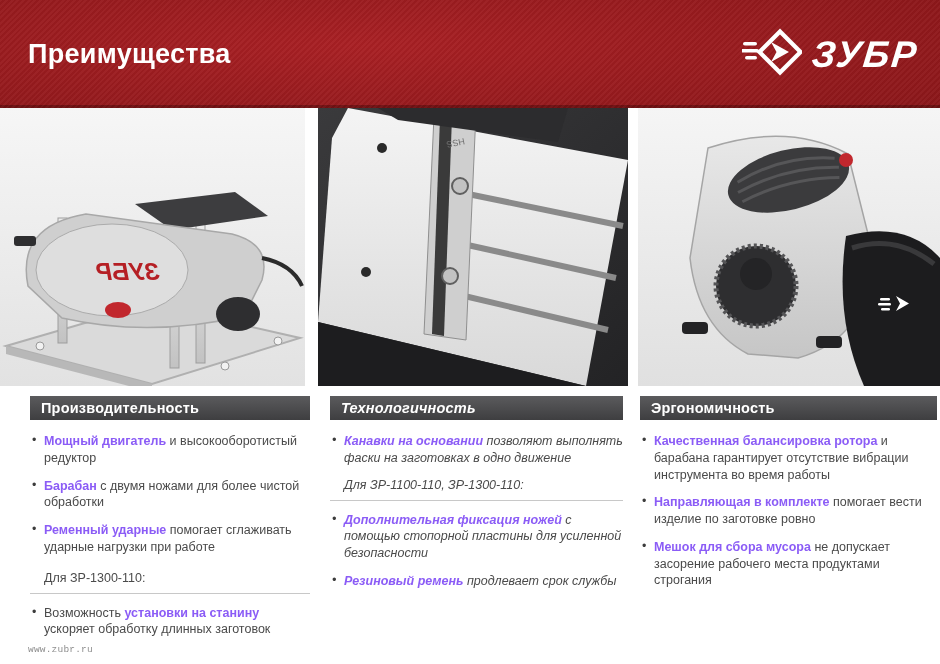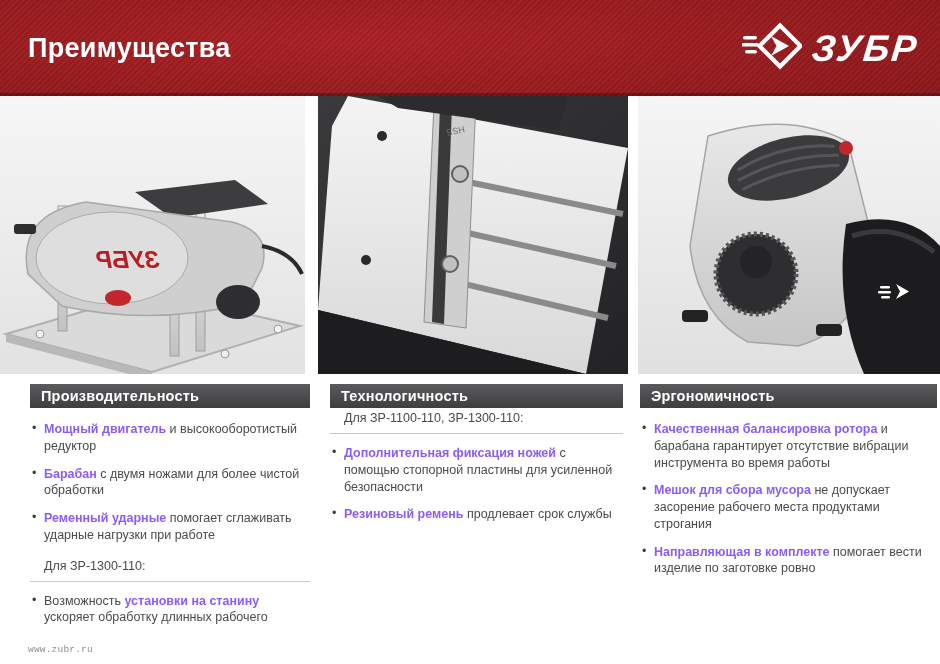--- a/index.html
+++ b/index.html
@@ -3,21 +3,21 @@
 <meta charset="utf-8">
 <style>
   html,body { margin:0; padding:0; background:#ffffff; }
   .page {
     position:relative; width:940px; height:664px; overflow:hidden;
     background:#ffffff; font-family:"Liberation Sans", sans-serif;
   }
 
   
   .header {
-    position:relative; height:96px;
+    position:relative; height:108px;
     background: radial-gradient(ellipse 130% 170% at 38% 42%, #a92024 0%, #8e181b 52%, #6c1013 100%);
     display:flex; align-items:center; justify-content:space-between;
     box-shadow: inset 0 -3px 0 rgba(40,0,0,0.35);
   }
   .header::after {
     content:""; position:absolute; inset:0; pointer-events:none;
     background: repeating-linear-gradient(135deg, rgba(255,255,255,0.03) 0 2px, rgba(0,0,0,0.03) 2px 4px);
   }
   .page-title {
     color:#ffffff; font-size:27px; font-weight:bold; letter-spacing:0.3px;
@@ -33,21 +33,21 @@
   .photos { display:flex; height:278px; background:#ffffff; }
   .photo { height:278px; }
   .photo svg { display:block; }
   .photo-1 { width:305px; }
   .photo-2 { width:310px; margin-left:13px; }
   .photo-3 { width:302px; margin-left:10px; }
 
   
   .content { display:flex; padding-left:30px; margin-top:10px; }
   .col-1 { width:280px; margin-right:20px; }
-  .col-2 { width:293px; margin-right:17px; }
+  .col-2 { width:293px; margin-right:17px;font-style:italic; }
   .col-3 { width:297px; }
   .section-bar {
     height:24px; background:linear-gradient(#5b5b5d,#3e3e40);
     display:flex; align-items:center;
   }
   .section-title { color:#ffffff; font-weight:bold; font-size:14.5px; padding-left:11px; letter-spacing:0.2px; }
   .items { margin:13px 0 0 0; padding:0; list-style:none; font-size:12.5px; color:#4a4a4a; }
   .bullet { position:relative; padding-left:14px; margin-bottom:11px; line-height:1.34; }
   .bullet::before { content:"•"; position:absolute; left:2px; top:-1px; color:#3c3c3c; }
   .bullet b { color:#8b5cf6; }
@@ -203,42 +203,45 @@
         <span class="section-title">Производительность</span>
       </div>
       <ul class="items">
         <li class="bullet"><b>Мощный двигатель</b><span> и высокооборотистый редуктор</span></li>
         <li class="bullet"><b>Барабан</b><span> с двумя ножами для более чистой обработки</span></li>
         <li class="bullet"><b>Ременный ударные</b><span> помогает сглаживать ударные нагрузки при работе</span></li>
       </ul>
       <div class="model-note">Для ЗР-1300-110:</div>
       <div class="divider"></div>
       <ul class="items" style="margin-top:0">
-        <li class="bullet"><span>Возможность </span><b>установки на станину</b><span> ускоряет обработку длинных рабочего</span></li>
+        <li class="bullet"><span>Возможность </span><b>установки на станину</b><span> ускоряет обработку длинных заготовок</span></li>
       </ul>
     </div>
 
     <div class="col-2">
       <div class="section-bar">
         <span class="section-title">Технологичность</span>
       </div>
+      <ul class="items">
+        <li class="bullet"><b>Канавки на основании</b><span> позволяют выполнять фаски на заготовках в одно движение</span></li>
+      </ul>
       <div class="model-note" style="margin-top:3px">Для ЗР-1100-110, ЗР-1300-110:</div>
       <div class="divider"></div>
       <ul class="items" style="margin-top:0">
         <li class="bullet"><b>Дополнительная фиксация ножей</b><span> с помощью стопорной пластины для усиленной безопасности</span></li>
         <li class="bullet"><b>Резиновый ремень</b><span> продлевает срок службы</span></li>
       </ul>
     </div>
 
     <div class="col-3">
       <div class="section-bar">
         <span class="section-title">Эргономичность</span>
       </div>
       <ul class="items">
         <li class="bullet"><b>Качественная балансировка ротора</b><span> и барабана гарантирует отсутствие вибрации инструмента во время работы</span></li>
+        <li class="bullet"><b>Направляющая в комплекте</b><span> помогает вести изделие по заготовке ровно</span></li>
         <li class="bullet"><b>Мешок для сбора мусора</b><span> не допускает засорение рабочего места продуктами строгания</span></li>
-        <li class="bullet"><b>Направляющая в комплекте</b><span> помогает вести изделие по заготовке ровно</span></li>
       </ul>
     </div>
   </div>
 
   <div class="footer-url">www.zubr.ru</div>
 </div>
 
 </body></html>

